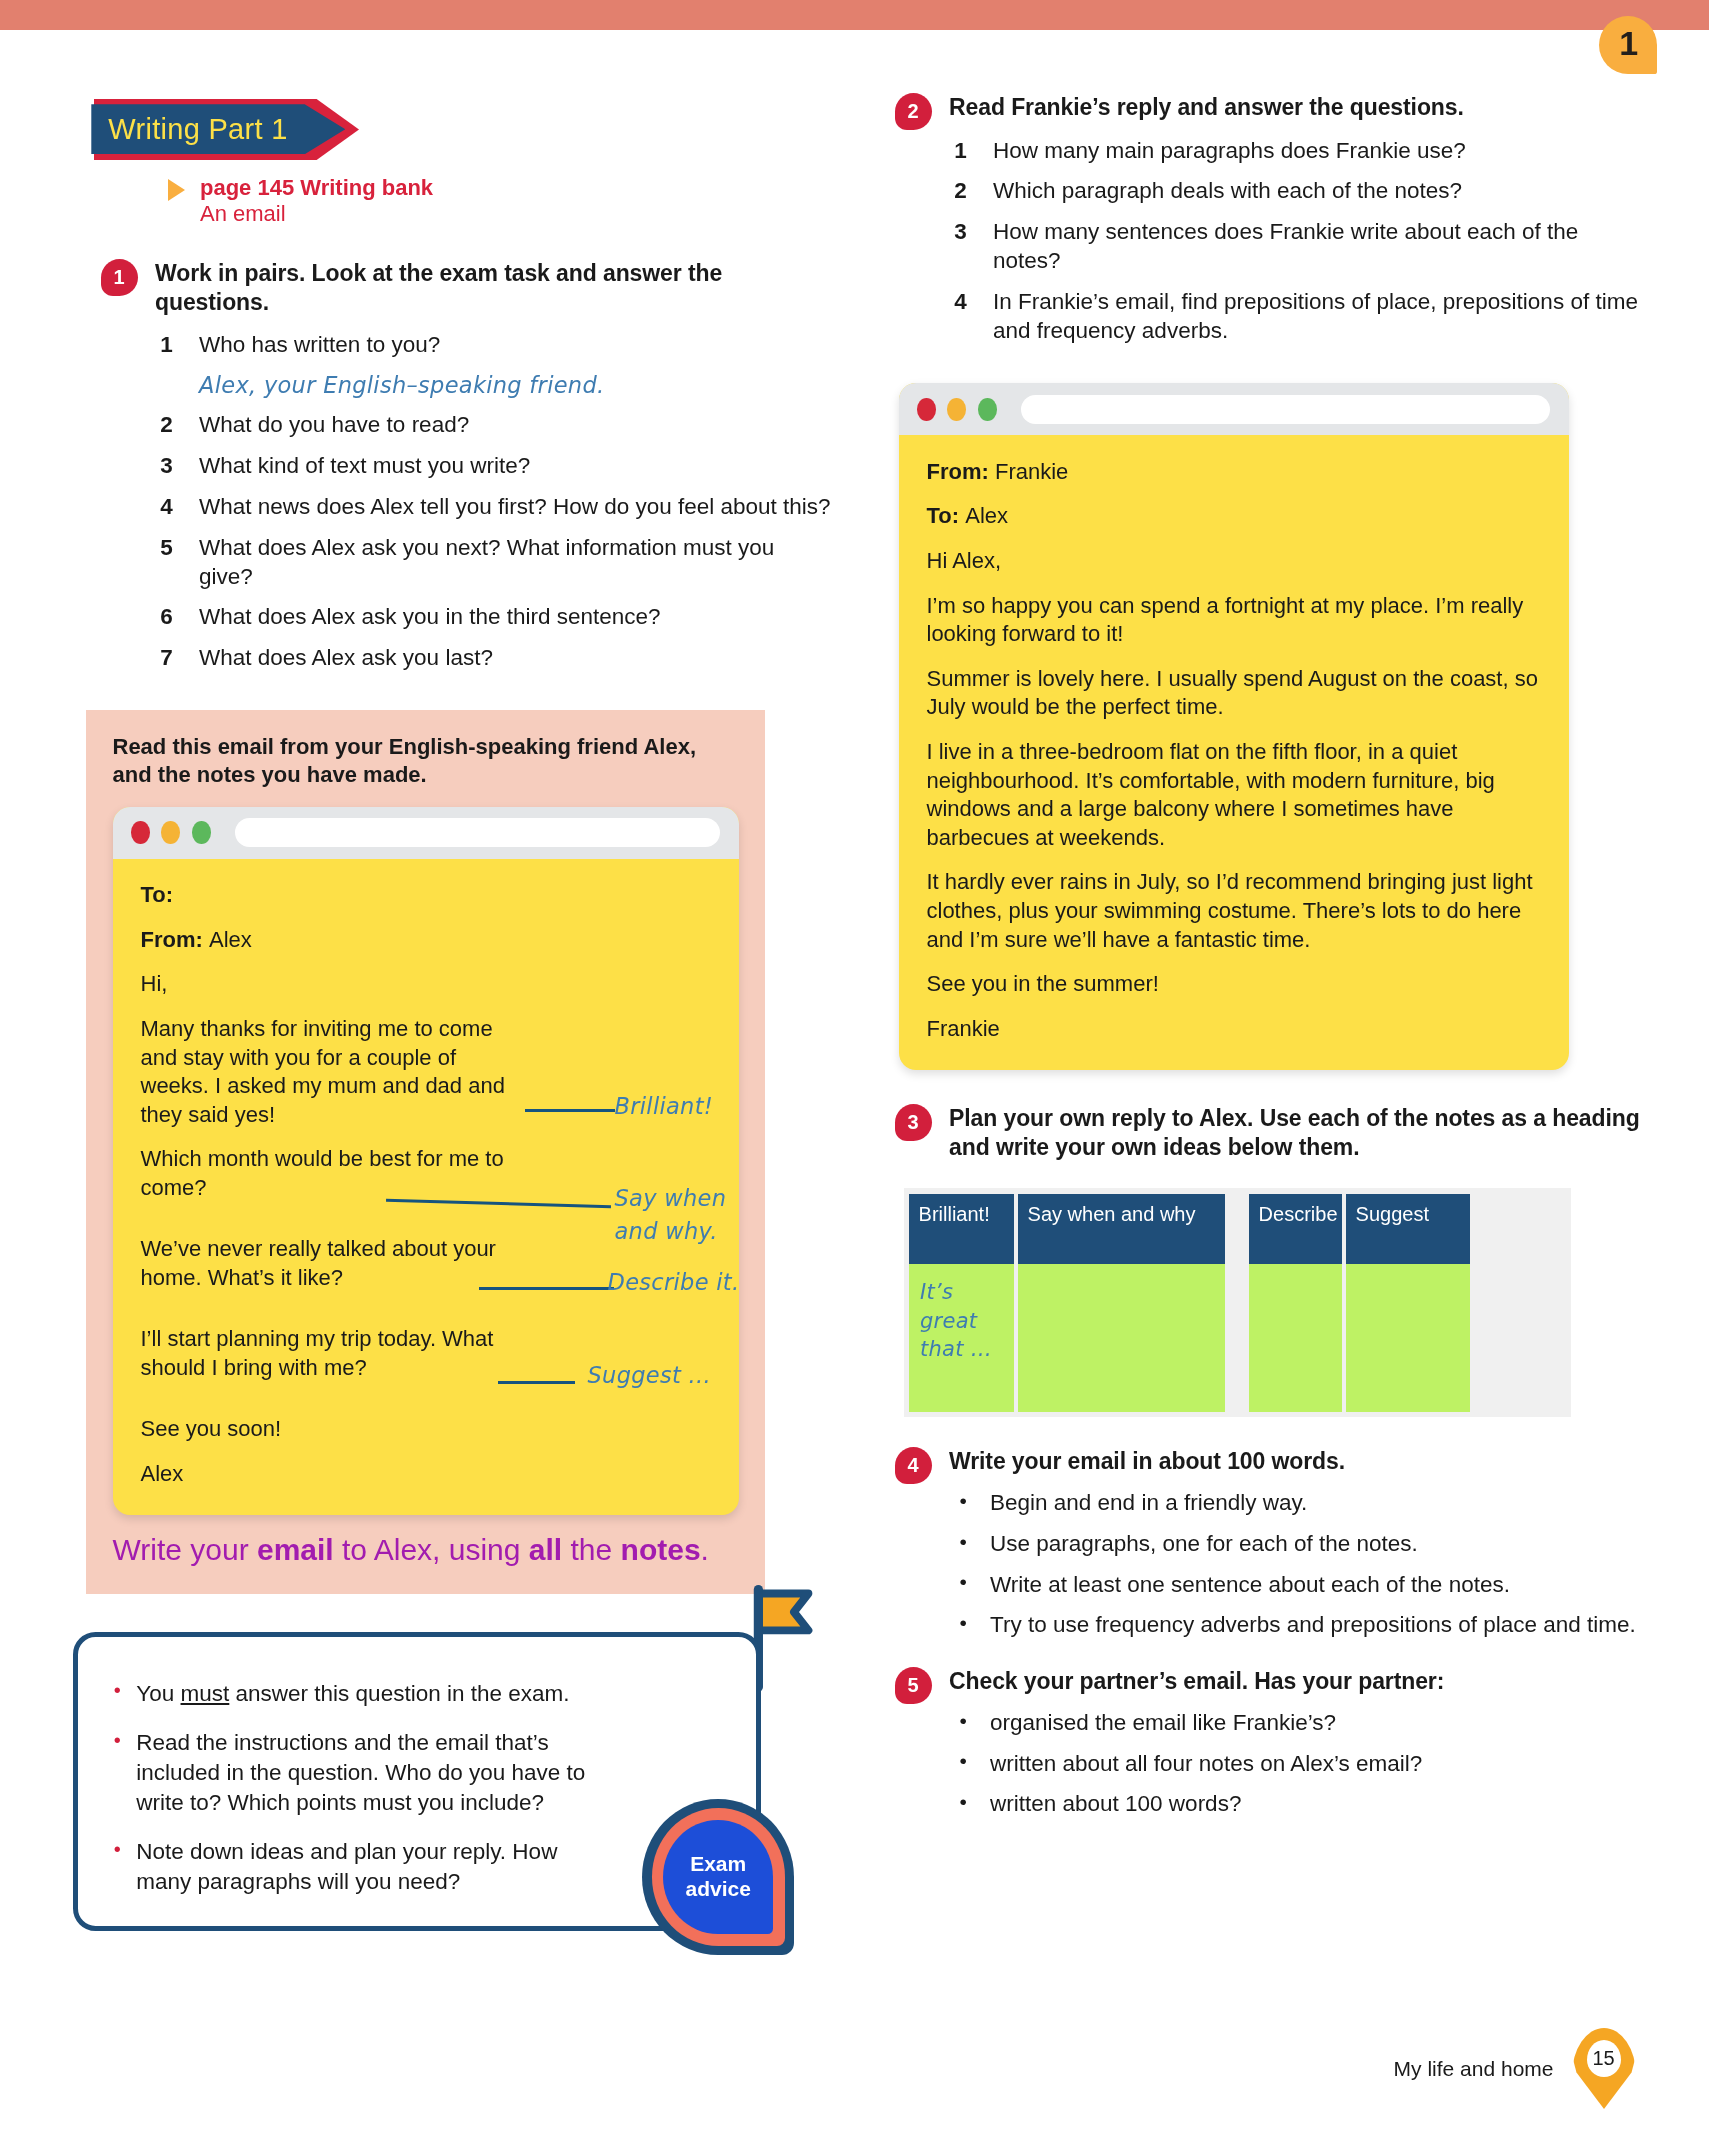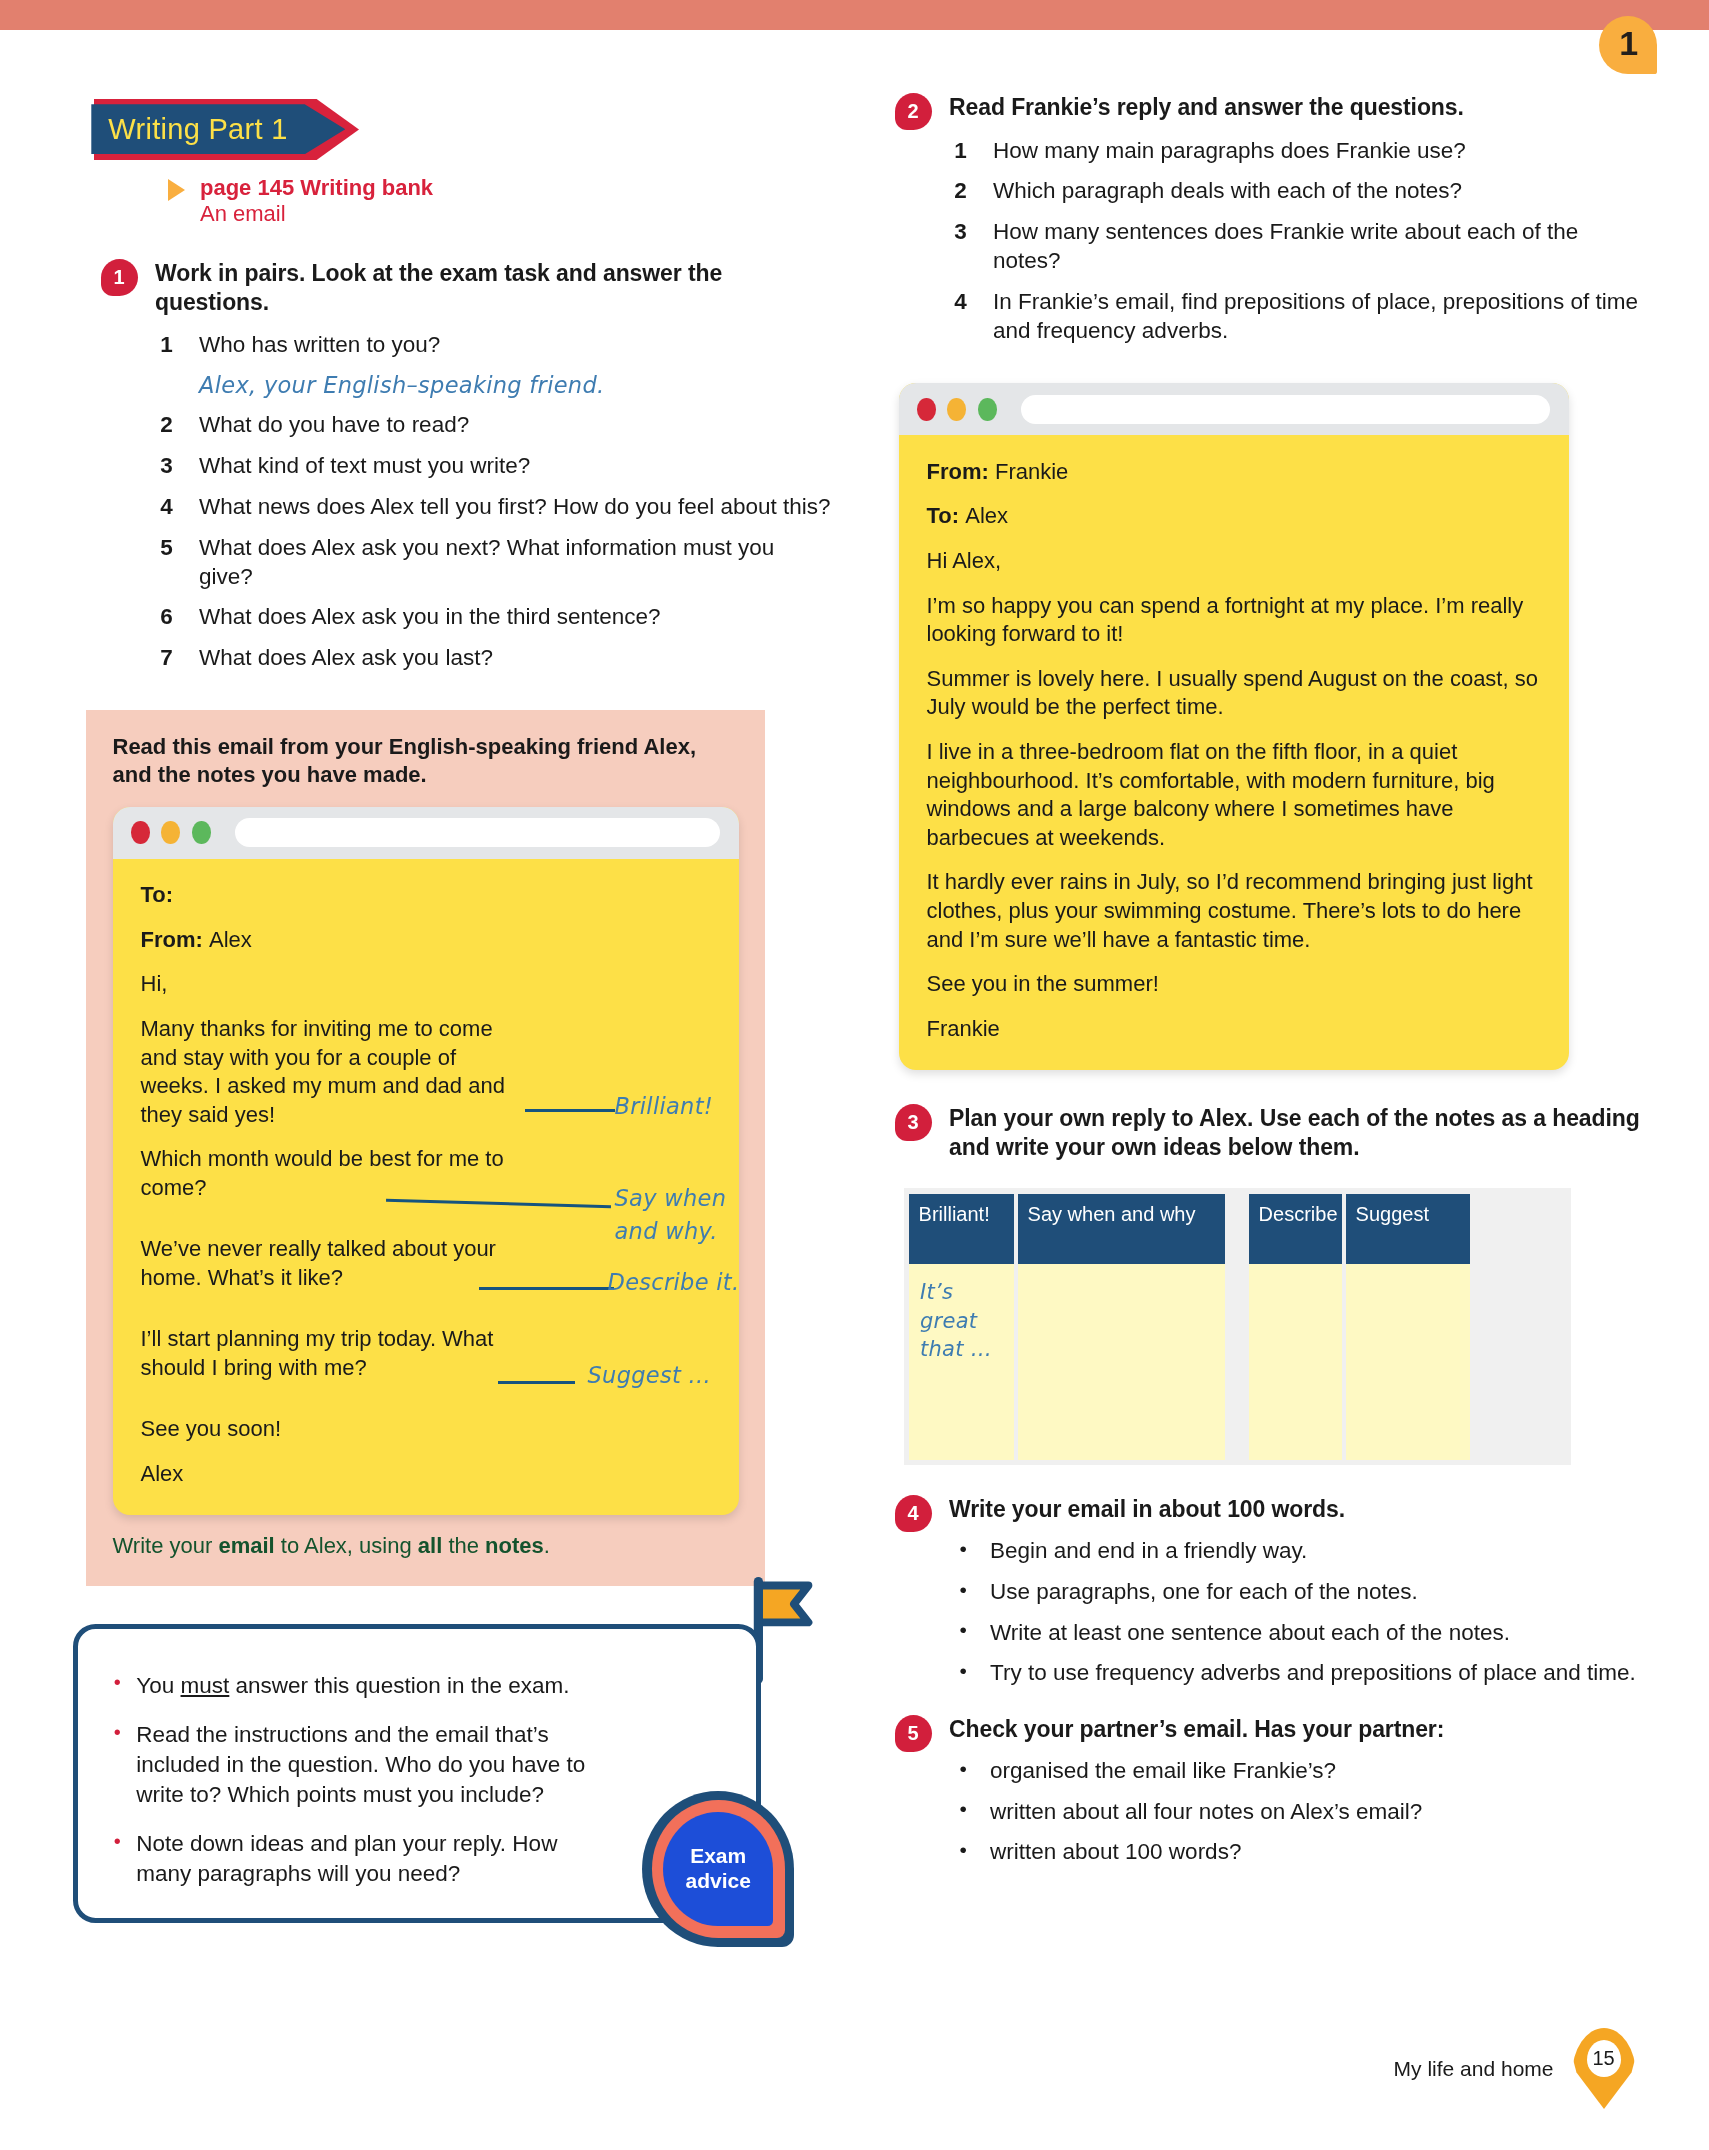--- a/index.html
+++ b/index.html
@@ -125,21 +125,21 @@
     margin: 37px 0 0 0;
     width: 679px;
     background: #F6CDBE;
     padding: 22.5px 26.5px 26.5px 26.5px;
   }
   .task-box .task-title {
     font-size: 22px; font-weight: bold; color: #1a1a1a;
     line-height: 1.3; margin-bottom: 17px;
   }
   .task-box .task-foot {
-    font-size: 22px; color: #14532d; margin-top: 18.5px;
+    font-size: 30px; color: #a21caf; margin-top: 18.5px;
   }
   .task-box .task-foot b { font-weight: bold; }
 
   
   .browser {
     background: #fde047;
     border-radius: 17px;
     box-shadow: 0 4px 9.3px rgba(0,0,0,0.13);
     overflow: hidden;
   }
@@ -243,21 +243,21 @@
   .plan-col.c0 { width: 105px; }
   .plan-col.c1 { width: 207px; border-radius: 8px; }
   .plan-col.c2 { width: 113px; padding-left: 20px; }
   .plan-col.c3 { width: 124px; }
   .plan-head {
     background: #1F4E79; color: #ffffff;
     font-size: 20px; padding: 9.3px 9.3px 0 9.3px;
     height: 70px;
   }
   .plan-cell {
-    background: #fef9c3; height: 196px; padding: 14.6px 10.6px;
+    background: #bef264; height: 148px; padding: 14.6px 10.6px;
   }
   .plan-cell .hand {
     font-size: 21px; line-height: 1.35; display: block;
   }
 
   
   .footer {
     position: absolute; right: 73px; bottom: 42px;
     display: flex; align-items: center; gap: 18.5px;
   }

